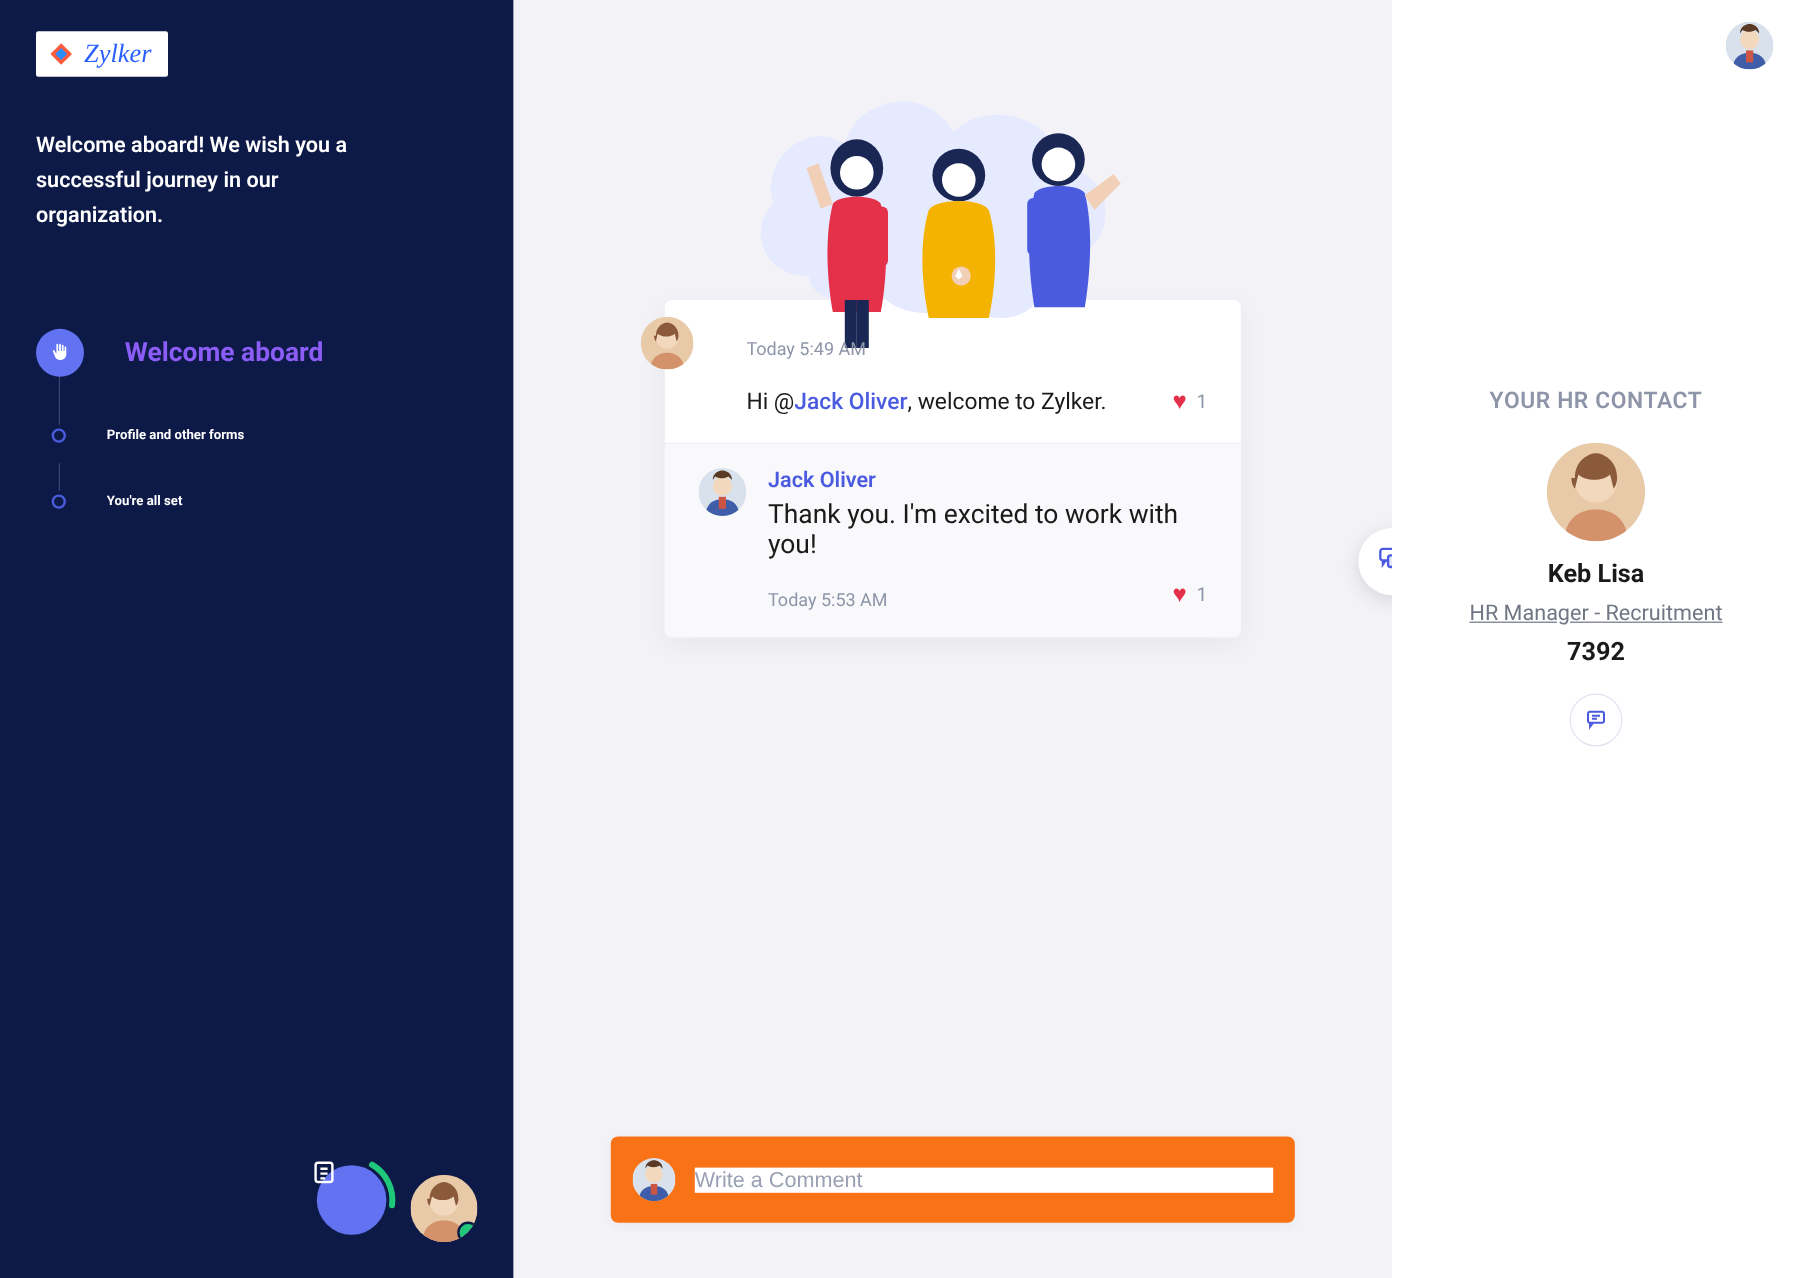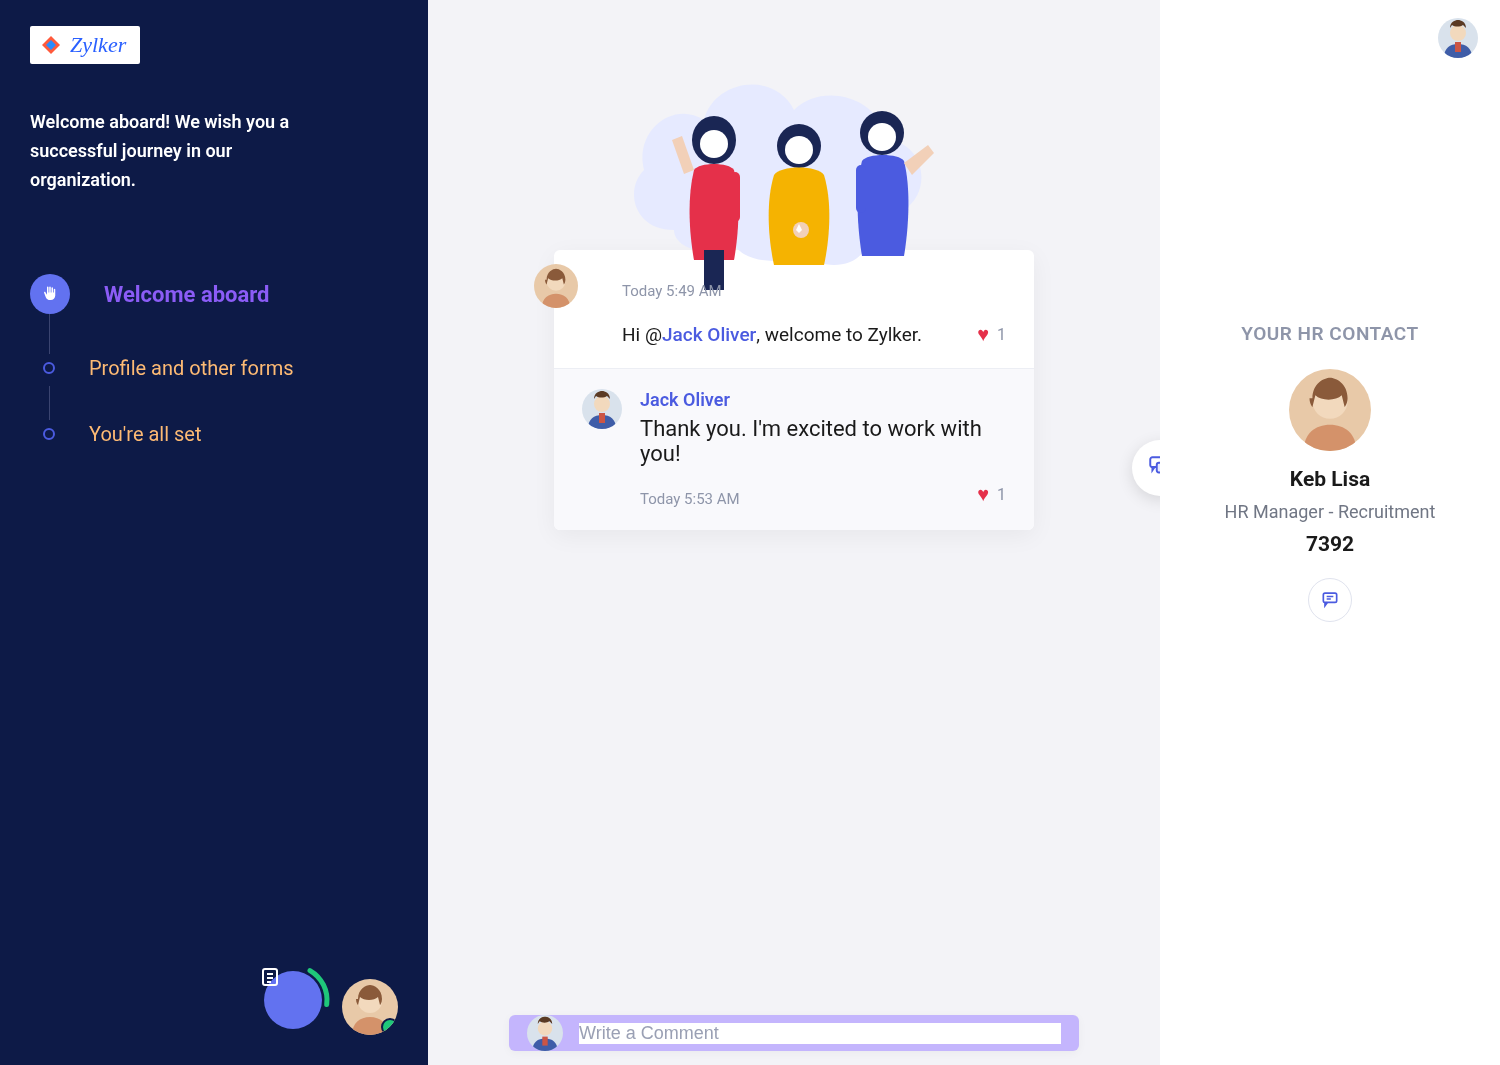--- a/index.html
+++ b/index.html
@@ -84,23 +84,23 @@
     position: absolute;
     left: 19px;
     top: 40px;
     bottom: -30px;
     width: 1px;
     background: #3a4470;
     z-index: 1;
   }
   .step:last-child .step-line { display: none; }
   .step-label {
-    font-size: 20px;
-    color: #fdba74;
-    font-weight: 400;
+    font-size: 11px;
+    color: #ffffff;
+    font-weight: 700;
   }
   .step.active .step-label {
     color: #8b5cf6;
     font-weight: 700;
     font-size: 22px;
   }
 
   .sidebar-bottom {
     position: absolute;
     bottom: 30px;
@@ -220,29 +220,29 @@
     border-radius: 50%;
     box-shadow: 0 4px 16px rgba(0,0,0,0.12);
     display: flex;
     align-items: center;
     justify-content: center;
     cursor: pointer;
   }
 
   .comment-bar {
     position: absolute;
-    bottom: 14px;
+    bottom: 46px;
     left: 50%;
     transform: translateX(-50%);
     width: 570px;
-    background: #c4b5fd;
+    background: #f97316;
     border-radius: 6px;
     display: flex;
     align-items: center;
-    padding: 0 18px;
+    padding: 18px 18px;
     gap: 16px;
     box-shadow: 0 2px 10px rgba(0,0,0,0.04);
   }
   .comment-input {
     border: none;
     outline: none;
     flex: 1;
     font-size: 18px;
     color: #333;
   }
@@ -276,21 +276,21 @@
     letter-spacing: 0.5px;
     margin-bottom: 24px;
   }
   .hr-avatar {
     width: 82px;
     height: 82px;
     border-radius: 50%;
     margin: 0 auto 16px auto;
   }
   .hr-name { font-size: 21px; font-weight: 700; color: #1a1a1a; margin-bottom: 10px; }
-  .hr-title { font-size: 18px; color: #707684; margin-bottom: 10px; }
+  .hr-title { font-size: 18px; color: #707684; margin-bottom: 10px; text-decoration: underline; }
   .hr-ext { font-size: 21px; font-weight: 700; color: #1a1a1a; margin-bottom: 22px; }
   .hr-chat-btn {
     width: 44px;
     height: 44px;
     border: 1px solid #e0e3ee;
     border-radius: 50%;
     background: #fff;
     display: flex;
     align-items: center;
     justify-content: center;

